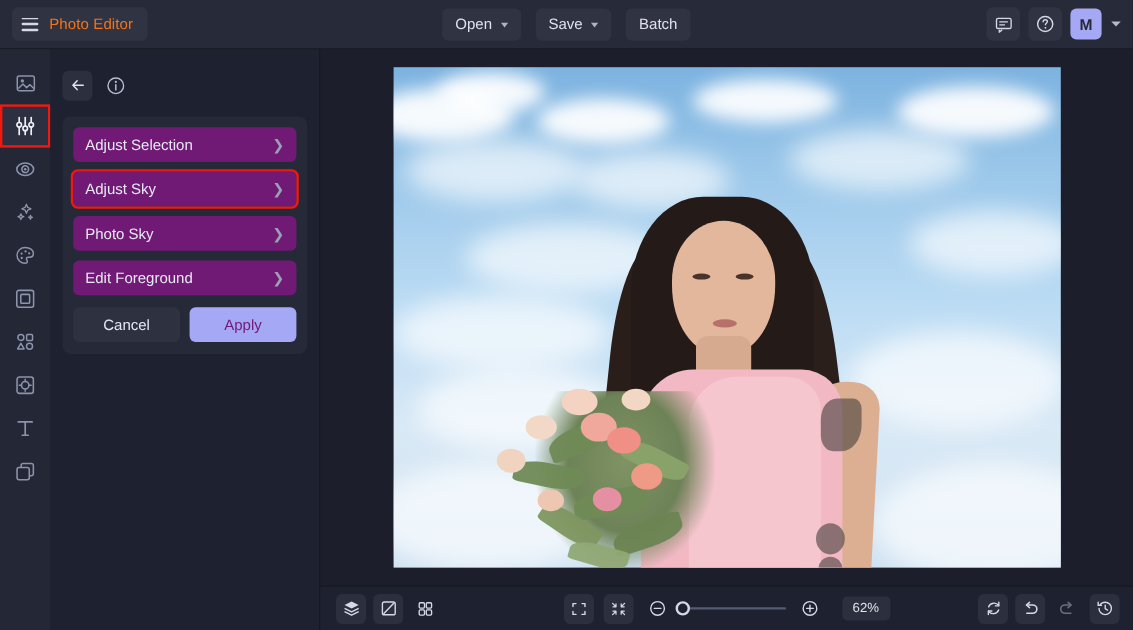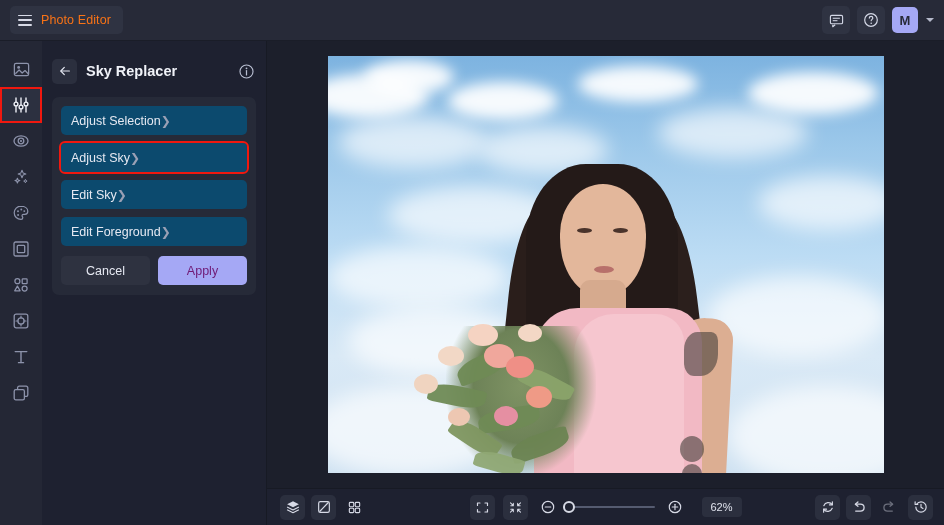--- a/index.html
+++ b/index.html
@@ -90,22 +90,22 @@
     display: flex; align-items: center; justify-content: center; cursor: pointer;
   }
   .panel-title { color: #f0f2f8; font-size: 14.5px; font-weight: bold; flex: 1; }
   .info-btn { width: 20px; height: 20px; cursor: pointer; display: flex; align-items: center; justify-content: center; }
 
   .panel-card {
     margin: 6px 10px 0 10px; background: #262a38; border-radius: 7px;
     padding: 9px 9px 10px 9px;
   }
   .menu-row {
-    height: 29px; background: #0c4a6e; border-radius: 5px;
-    display: flex; align-items: center; justify-content: flex-start;
+    height: 29px; background: #701a75; border-radius: 5px;
+    display: flex; align-items: center; justify-content: space-between;
     padding: 0 10px; margin-bottom: 8px; cursor: pointer;
     color: #e6e9f2; font-size: 12.5px;
   }
   .menu-row.highlight {
     outline: 2px solid #f0180f; outline-offset: 0px; border-radius: 4px;
   }
   .chev {
     color: #9aa0b5; font-size: 12px; line-height: 1;
   }
   .btn-row { display: flex; gap: 8px; margin-top: 10px; }
@@ -218,20 +218,33 @@
   <div class="topbar">
     <div class="brand">
       <span class="hamburger">
           <i></i>
           <i></i>
           <i></i>
         </span>
       <span class="brand-label">Photo Editor</span>
     </div>
 
+    <div class="center-tools">
+      <div class="tool-btn">
+        <span>Open</span>
+        <span class="caret"></span>
+      </div>
+      <div class="tool-btn">
+        <span>Save</span>
+        <span class="caret"></span>
+      </div>
+      <div class="tool-btn">
+        <span>Batch</span>
+      </div>
+    </div>
 
     <div class="top-right">
       <div class="icon-sq">
         <svg width="15" height="15" viewBox="0 0 16 16">
           <rect x="1.5" y="2.5" width="13" height="9" rx="1.4" fill="none" stroke="#d4d8e6" stroke-width="1.2"></rect>
           <path d="M4 12.5v2.2l2.6-2.2" fill="none" stroke="#d4d8e6" stroke-width="1.2" stroke-linejoin="round"></path>
           <line x1="4" y1="5.6" x2="11.6" y2="5.6" stroke="#d4d8e6" stroke-width="1.1"></line>
           <line x1="4" y1="8.2" x2="9" y2="8.2" stroke="#d4d8e6" stroke-width="1.1"></line>
         </svg>
       </div>
@@ -337,21 +350,20 @@
   </div>
 
   <div class="panel">
     <div class="panel-head">
       <div class="back-btn">
         <svg width="14" height="14" viewBox="0 0 16 16">
           <line x1="13" y1="8" x2="3.6" y2="8" stroke="#e3e6f0" stroke-width="1.4" stroke-linecap="round"></line>
           <path d="M7.2 3.8L3.2 8l4 4.2" fill="none" stroke="#e3e6f0" stroke-width="1.4" stroke-linecap="round" stroke-linejoin="round"></path>
         </svg>
       </div>
-      <div class="panel-title">Sky Replacer</div>
       <div class="info-btn">
         <svg width="17" height="17" viewBox="0 0 18 18">
           <circle cx="9" cy="9" r="6.9" fill="none" stroke="#b9bfd2" stroke-width="1.2"></circle>
           <circle cx="9" cy="5.6" r=".95" fill="#b9bfd2"></circle>
           <line x1="9" y1="8" x2="9" y2="12.6" stroke="#b9bfd2" stroke-width="1.3" stroke-linecap="round"></line>
         </svg>
       </div>
     </div>
 
     <div class="panel-card">
@@ -360,21 +372,21 @@
         <span>Adjust Selection</span>
         <span class="chev">❯</span>
       </div>
 
       <div class="menu-row highlight">
         <span>Adjust Sky</span>
         <span class="chev">❯</span>
       </div>
 
       <div class="menu-row">
-        <span>Edit Sky</span>
+        <span>Photo Sky</span>
         <span class="chev">❯</span>
       </div>
 
       <div class="menu-row">
         <span>Edit Foreground</span>
         <span class="chev">❯</span>
       </div>
 
       <div class="btn-row">
         <div class="btn btn-cancel">Cancel</div>

